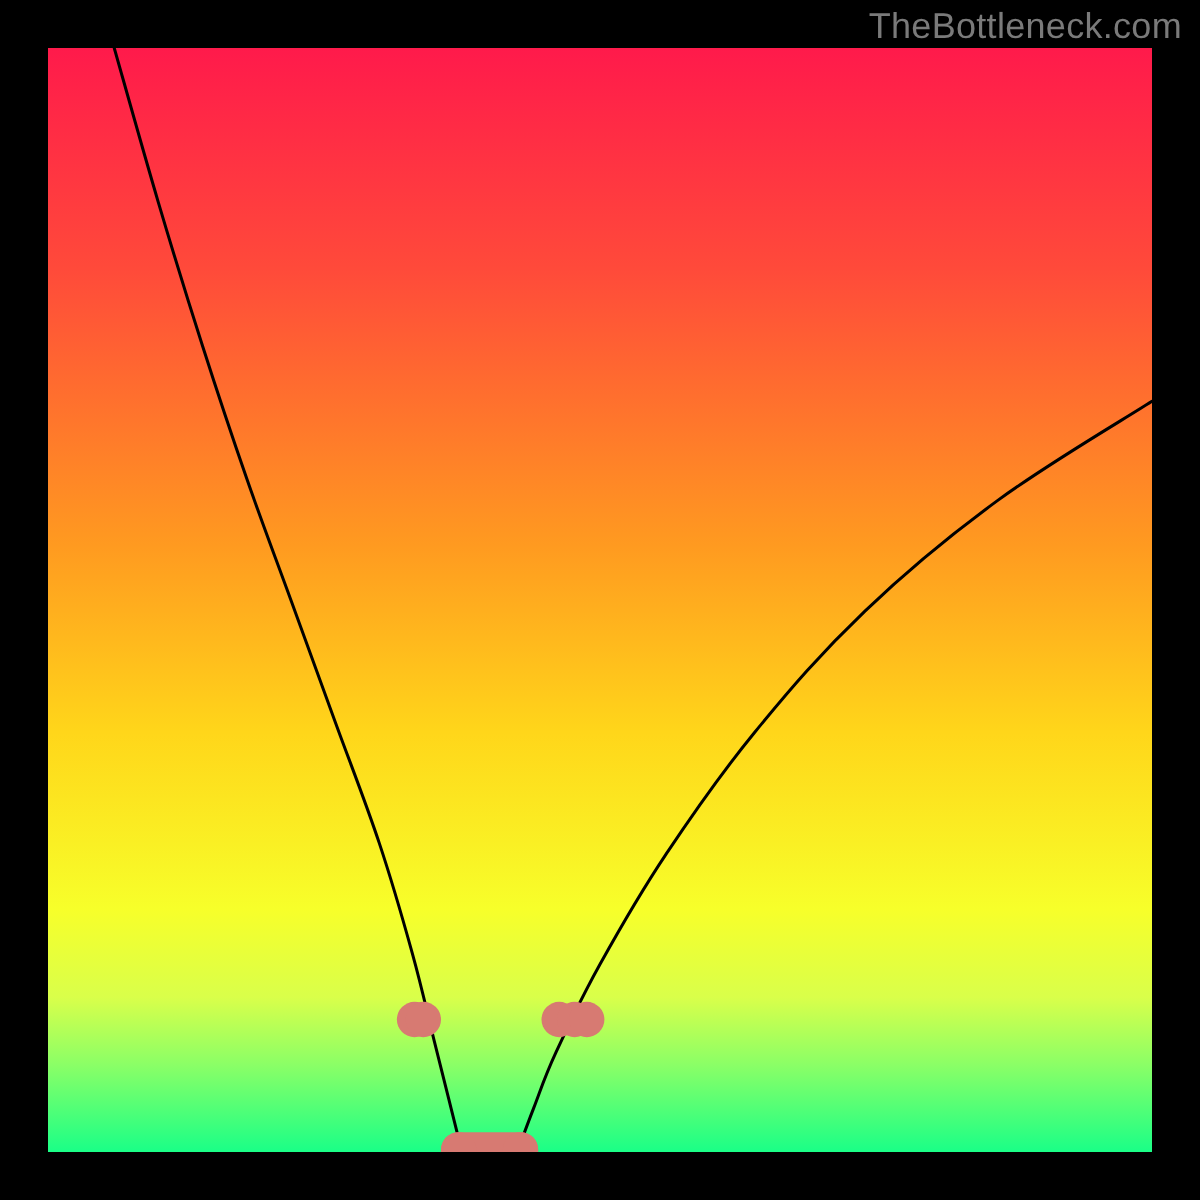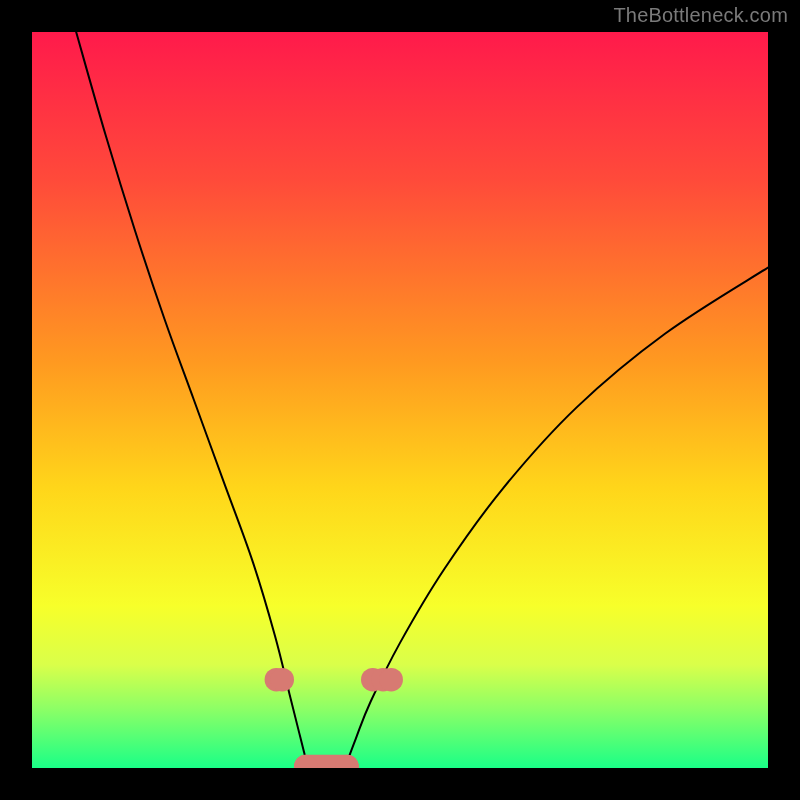--- a/index.html
+++ b/index.html
@@ -17,21 +17,21 @@
     top: 0;
     width: 800px;
     height: 800px;
     background: #000;
   }
   .watermark {
     position: absolute;
     top: 4px;
     right: 12px;
     color: #7a7a7a;
-    font-size: 20px;
+    font-size: 24px;
     letter-spacing: 0.2px;
     font-weight: 400;
     z-index: 5;
     user-select: none;
   }
   .plot-wrap {
     position: absolute;
     left: 32px;
     top: 32px;
     width: 736px;

